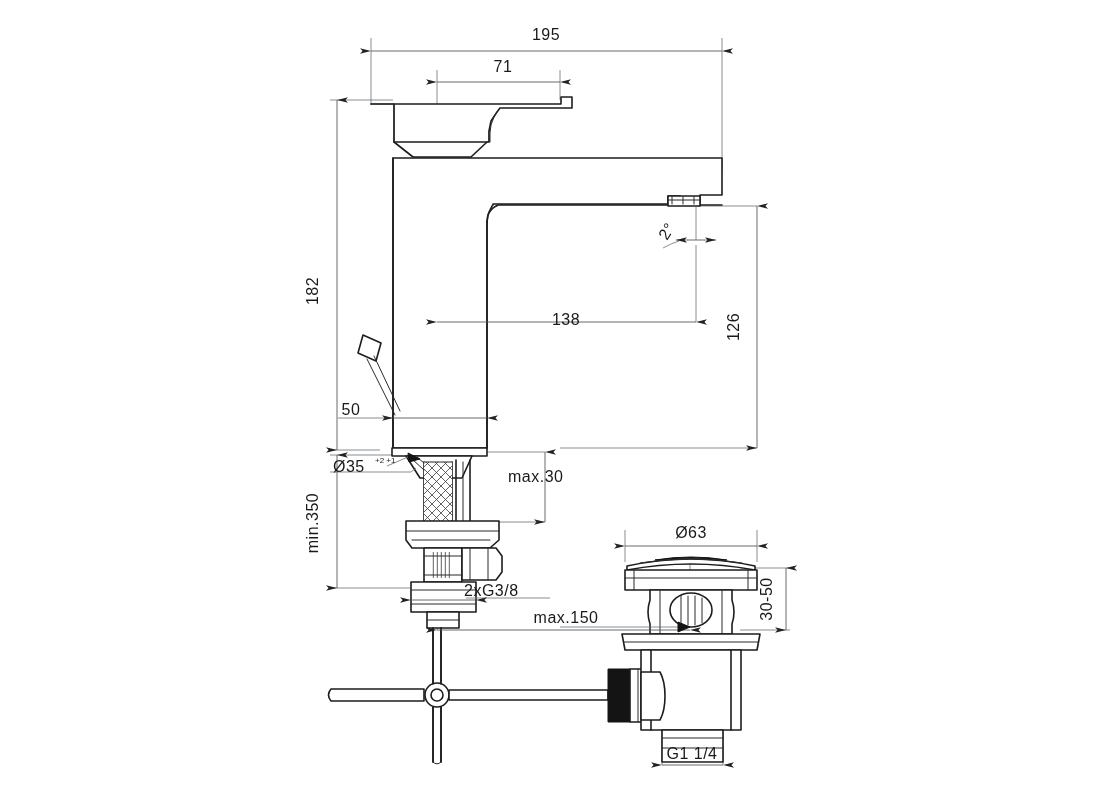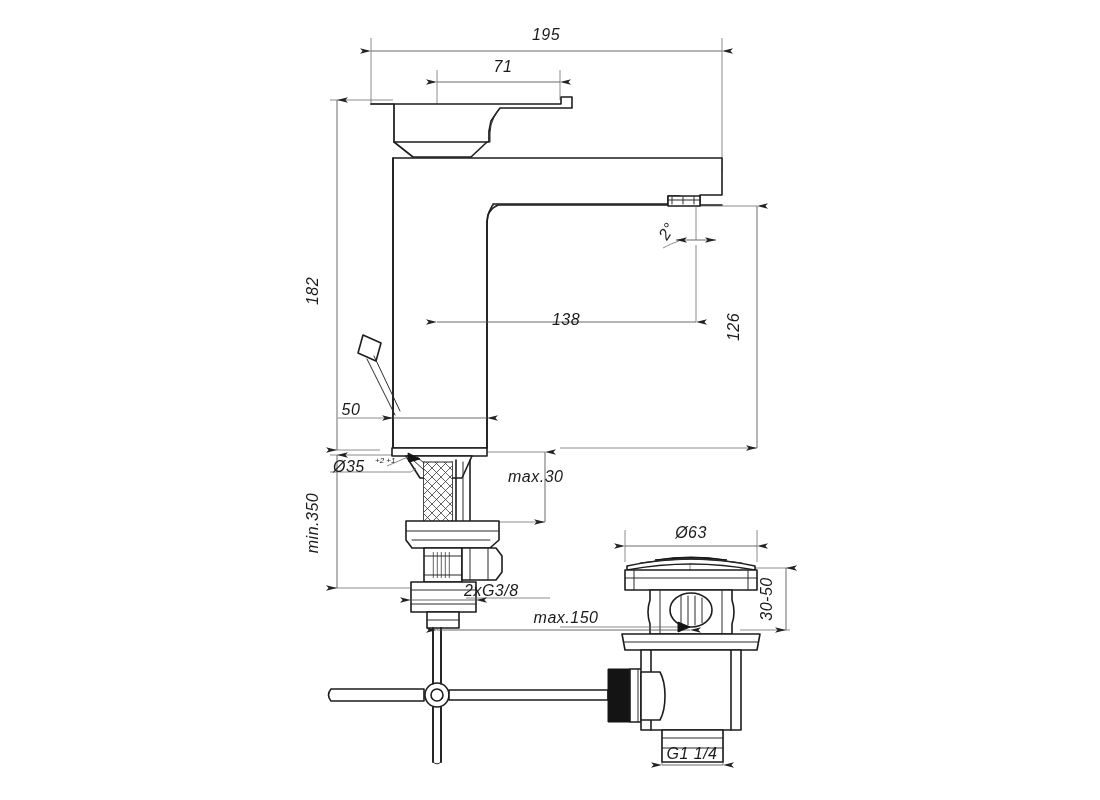--- a/index.html
+++ b/index.html
@@ -13,21 +13,20 @@
     height: 800px;
     font-family: "Liberation Sans", sans-serif;
     overflow: hidden;
     position: relative;
   }
   #drawing-root {
     position: absolute;
     left: 0; top: 0;
     width: 1100px;
     height: 800px;
-    font-style: italic;
   }
   svg.cad {
     display: block;
     width: 1100px;
     height: 800px;
     background: #ffffff;
   }
   .dim-text {
     font-family: "Liberation Sans", sans-serif;
     font-size: 16px;

